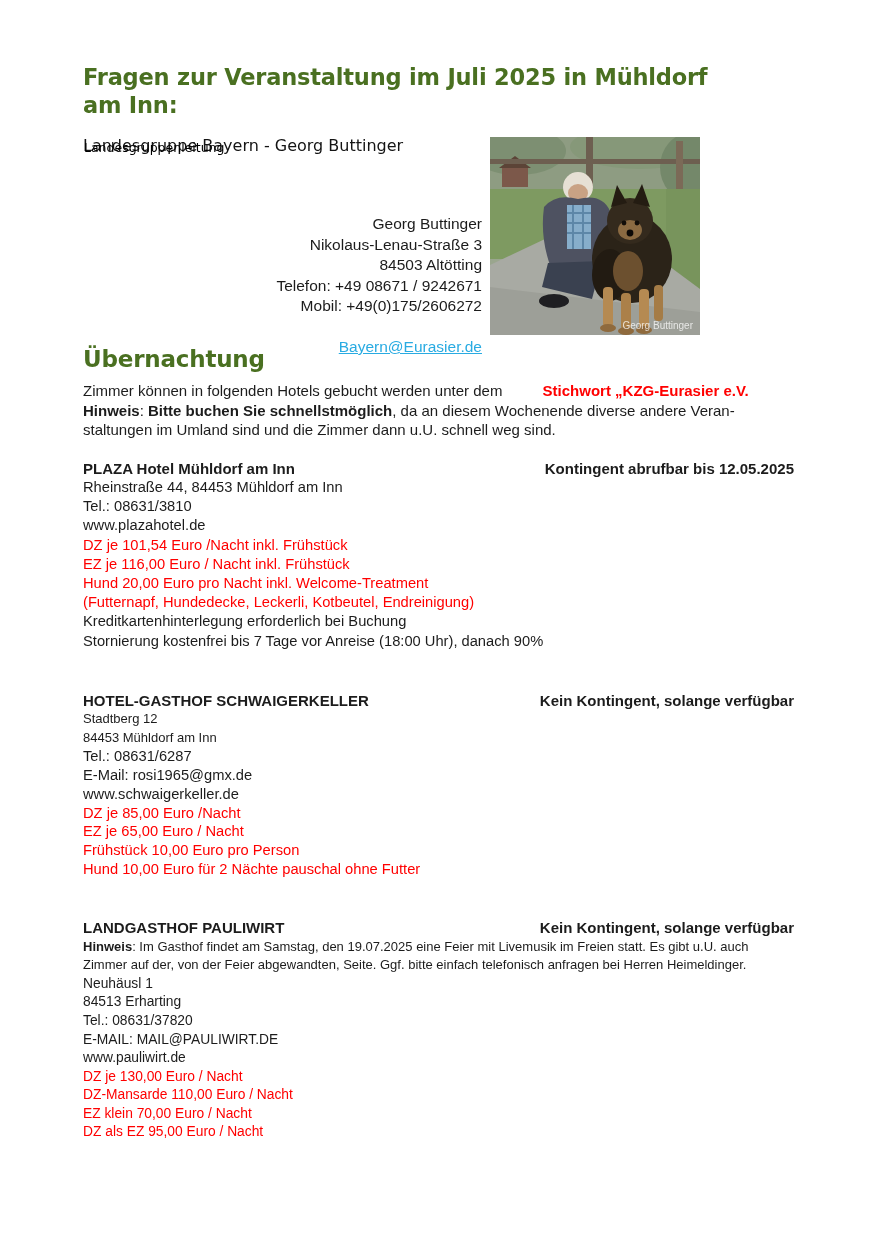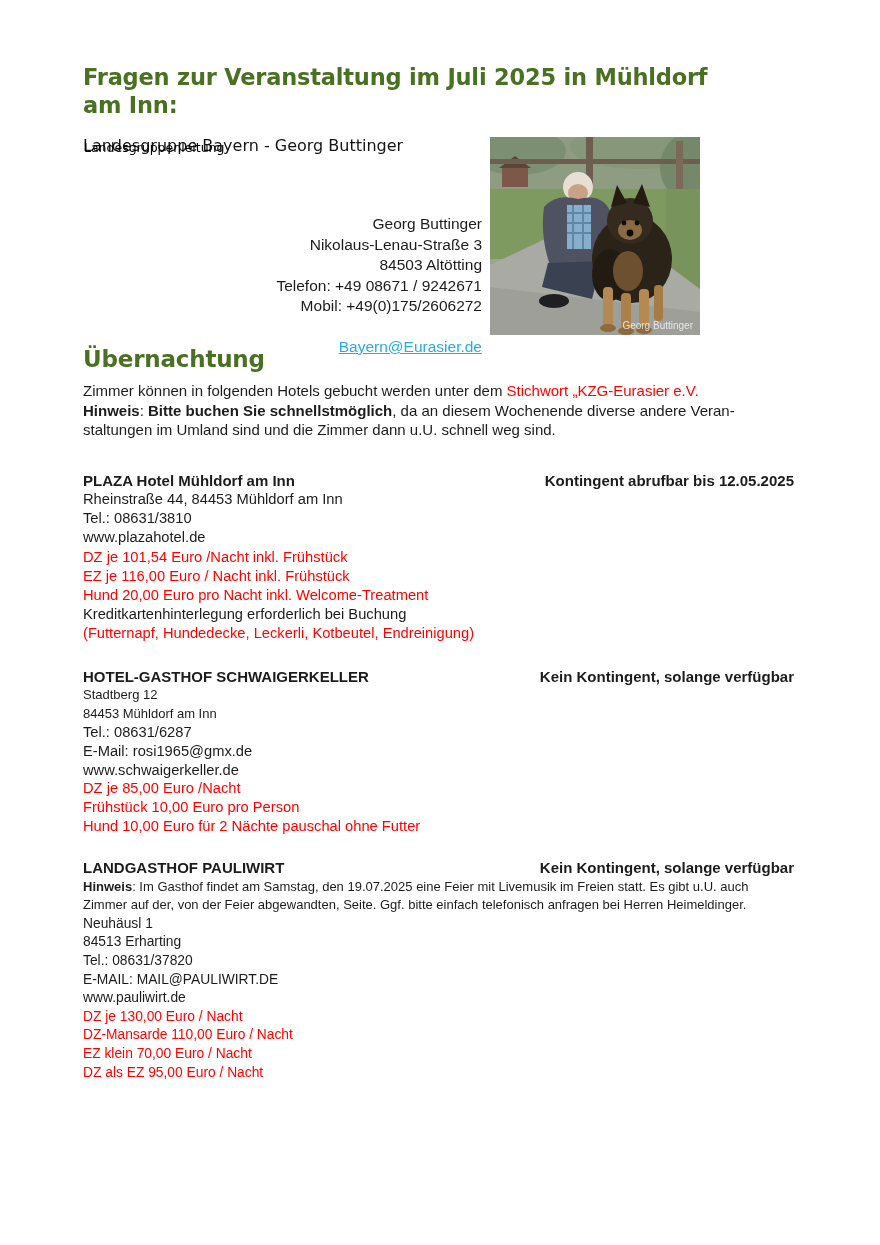--- a/index.html
+++ b/index.html
@@ -51,23 +51,23 @@
   .main{
     position:absolute;left:83px;top:344px;width:711px;
   }
   .section-heading{
     font-family:"DejaVu Sans", sans-serif;
     font-weight:bold;font-size:23px;line-height:30px;
     color:var(--green);letter-spacing:-0.2px;
   }
   .intro{margin-top:7px;font-size:15px;line-height:19.6px;width:700px;}
   .intro .b{font-weight:bold;}
-  .intro .rb{font-weight:normal;color:var(--red);}
-  .hotel{margin-top:31px;}
-  .hotel + .hotel{margin-top:23px;}
+  .intro .rb{font-weight:bold;color:var(--red);margin-left:36px;}
+  .hotel{margin-top:19px;}
+  .hotel + .hotel{margin-top:40px;}
   .hotel-header{
     display:flex;justify-content:space-between;align-items:baseline;
     font-weight:bold;font-size:15px;line-height:19.2px;
   }
   .hotel-lines{font-size:14.7px;line-height:19.2px;}
   .hotel.compact .hotel-lines{font-size:13.8px;line-height:18.6px;}
   .hotel.mid .hotel-lines{line-height:18.7px;}
   .hotel-lines .s-red{color:var(--red);}
   .hotel-lines .s-small{font-size:13px;}
   .hotel-note{
@@ -168,37 +168,39 @@
         <span>PLAZA Hotel Mühldorf am Inn</span>
         <span>Kontingent abrufbar bis 12.05.2025</span>
       </div>
       <div class="hotel-lines">
           <div class="line s-normal">Rheinstraße 44, 84453 Mühldorf am Inn</div>
           <div class="line s-normal">Tel.: 08631/3810</div>
           <div class="line s-normal">www.plazahotel.de</div>
           <div class="line s-red">DZ je 101,54 Euro /Nacht inkl. Frühstück</div>
           <div class="line s-red">EZ je 116,00 Euro / Nacht inkl. Frühstück</div>
           <div class="line s-red">Hund 20,00 Euro pro Nacht inkl. Welcome-Treatment</div>
+          <div class="line s-red">(Futternapf, Hundedecke, Leckerli, Kotbeutel, Endreinigung)</div>
           <div class="line s-normal">Kreditkartenhinterlegung erforderlich bei Buchung</div>
-          <div class="line s-red">(Futternapf, Hundedecke, Leckerli, Kotbeutel, Endreinigung)</div>
+          <div class="line s-normal">Stornierung kostenfrei bis 7 Tage vor Anreise (18:00 Uhr), danach 90%</div>
         </div>
     </section>
 
     <section class="hotel mid">
       <div class="hotel-header">
         <span>HOTEL-GASTHOF SCHWAIGERKELLER</span>
         <span>Kein Kontingent, solange verfügbar</span>
       </div>
       <div class="hotel-lines">
           <div class="line s-normal s-small">Stadtberg 12</div>
           <div class="line s-normal s-small">84453 Mühldorf am Inn</div>
           <div class="line s-normal">Tel.: 08631/6287</div>
           <div class="line s-normal">E-Mail: rosi1965@gmx.de</div>
           <div class="line s-normal">www.schwaigerkeller.de</div>
           <div class="line s-red">DZ je 85,00 Euro /Nacht</div>
+          <div class="line s-red">EZ je 65,00 Euro / Nacht</div>
           <div class="line s-red">Frühstück 10,00 Euro pro Person</div>
           <div class="line s-red">Hund 10,00 Euro für 2 Nächte pauschal ohne Futter</div>
         </div>
     </section>
 
     <section class="hotel compact">
       <div class="hotel-header">
         <span>LANDGASTHOF PAULIWIRT</span>
         <span>Kein Kontingent, solange verfügbar</span>
       </div>

